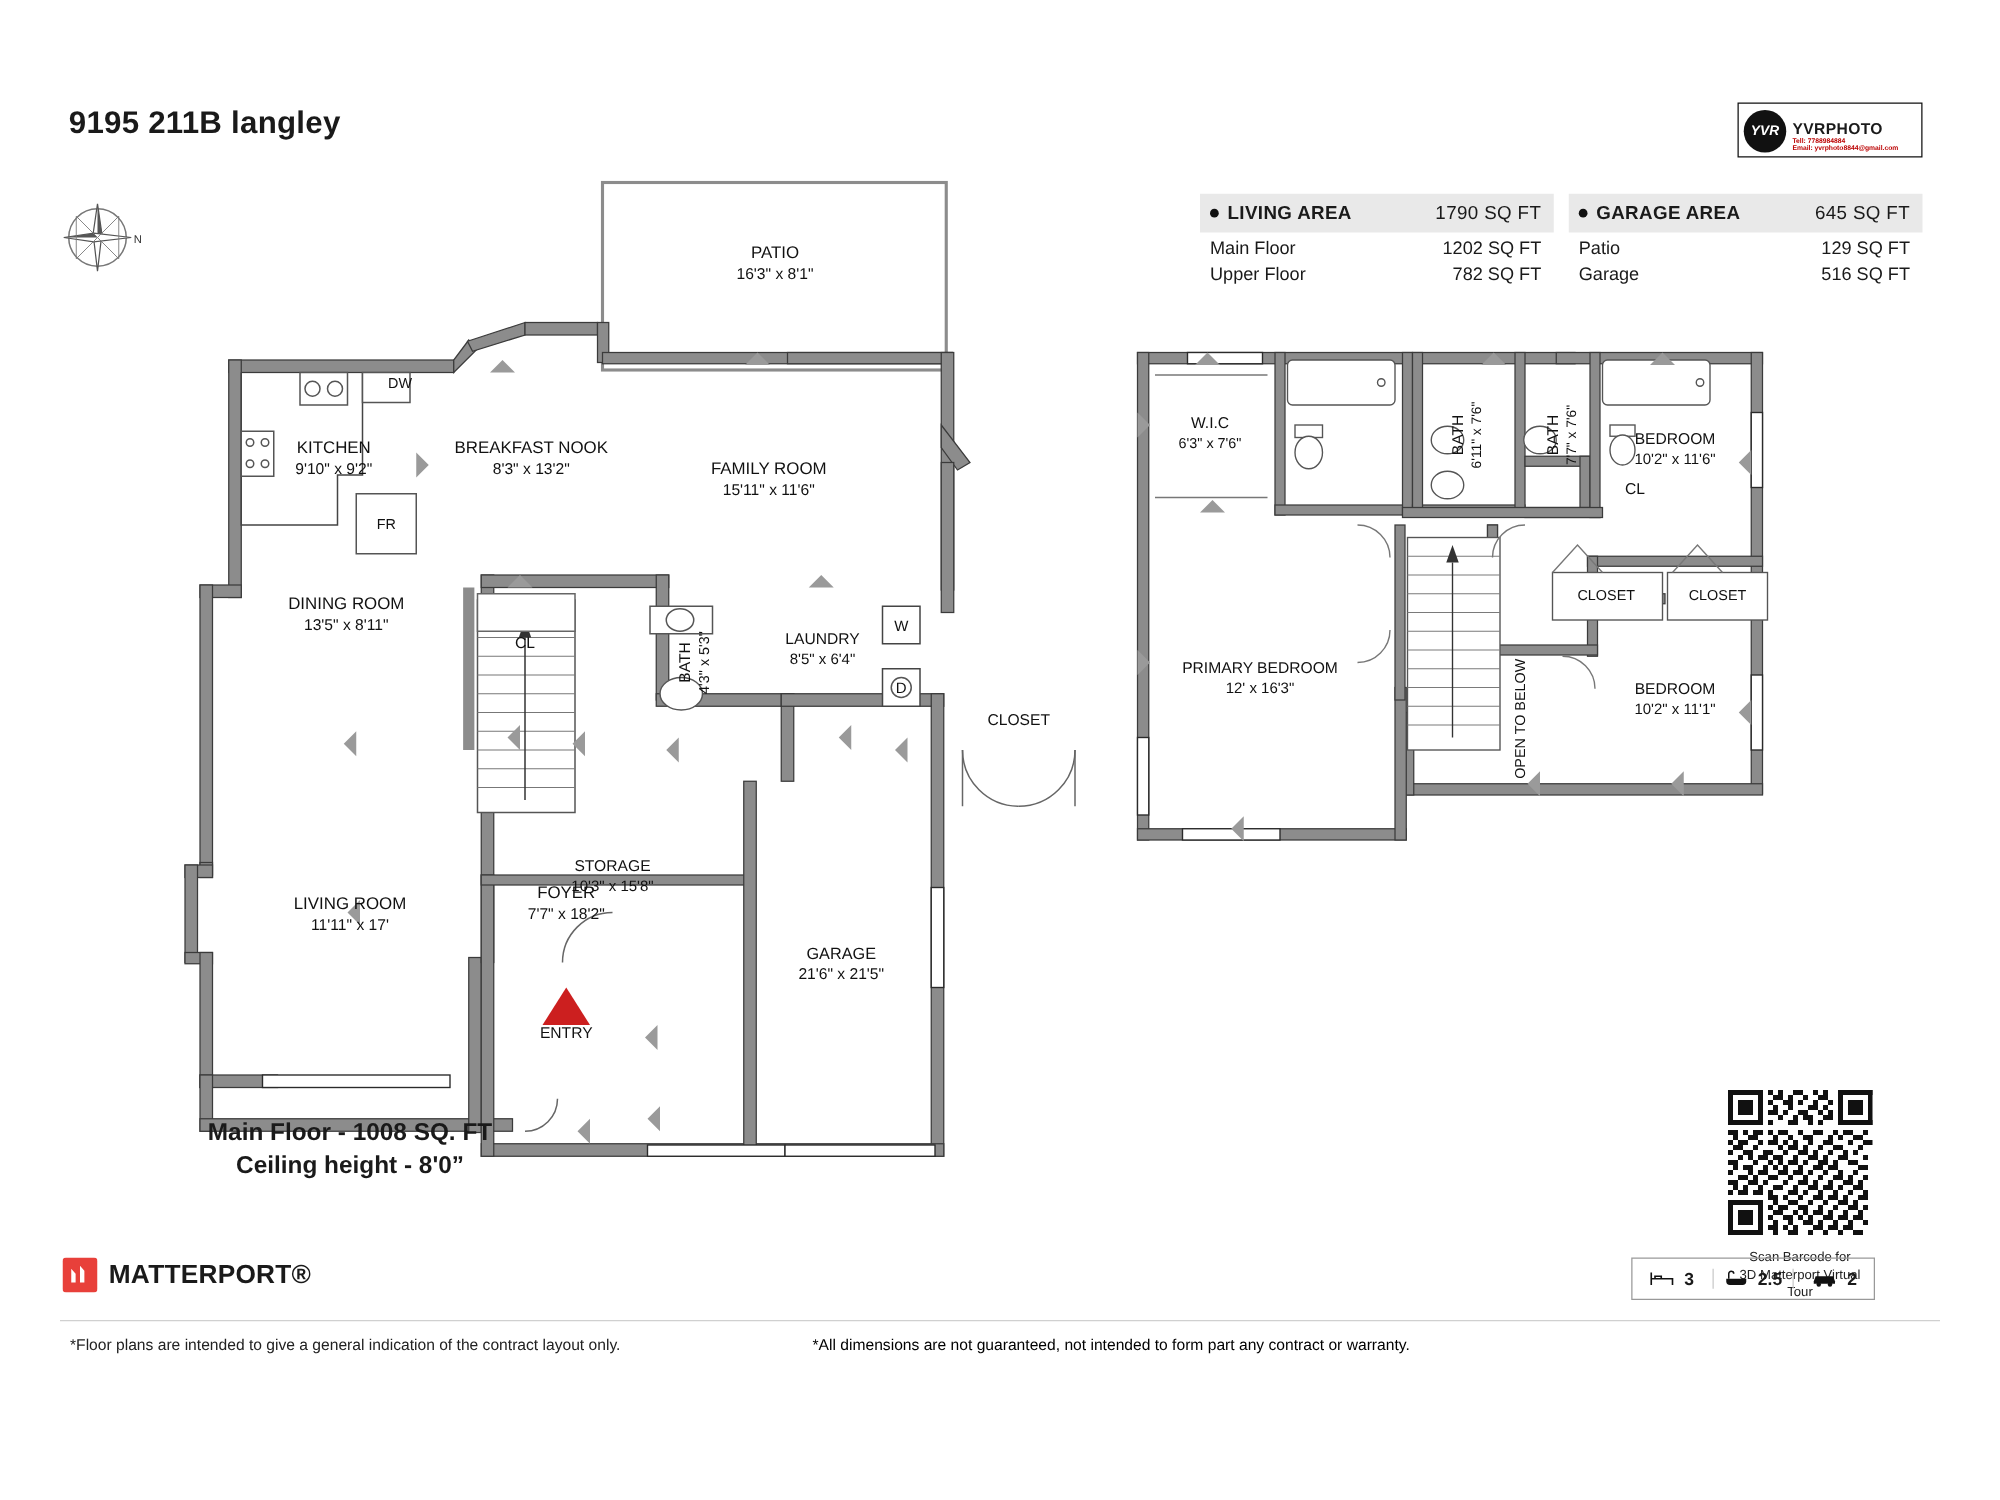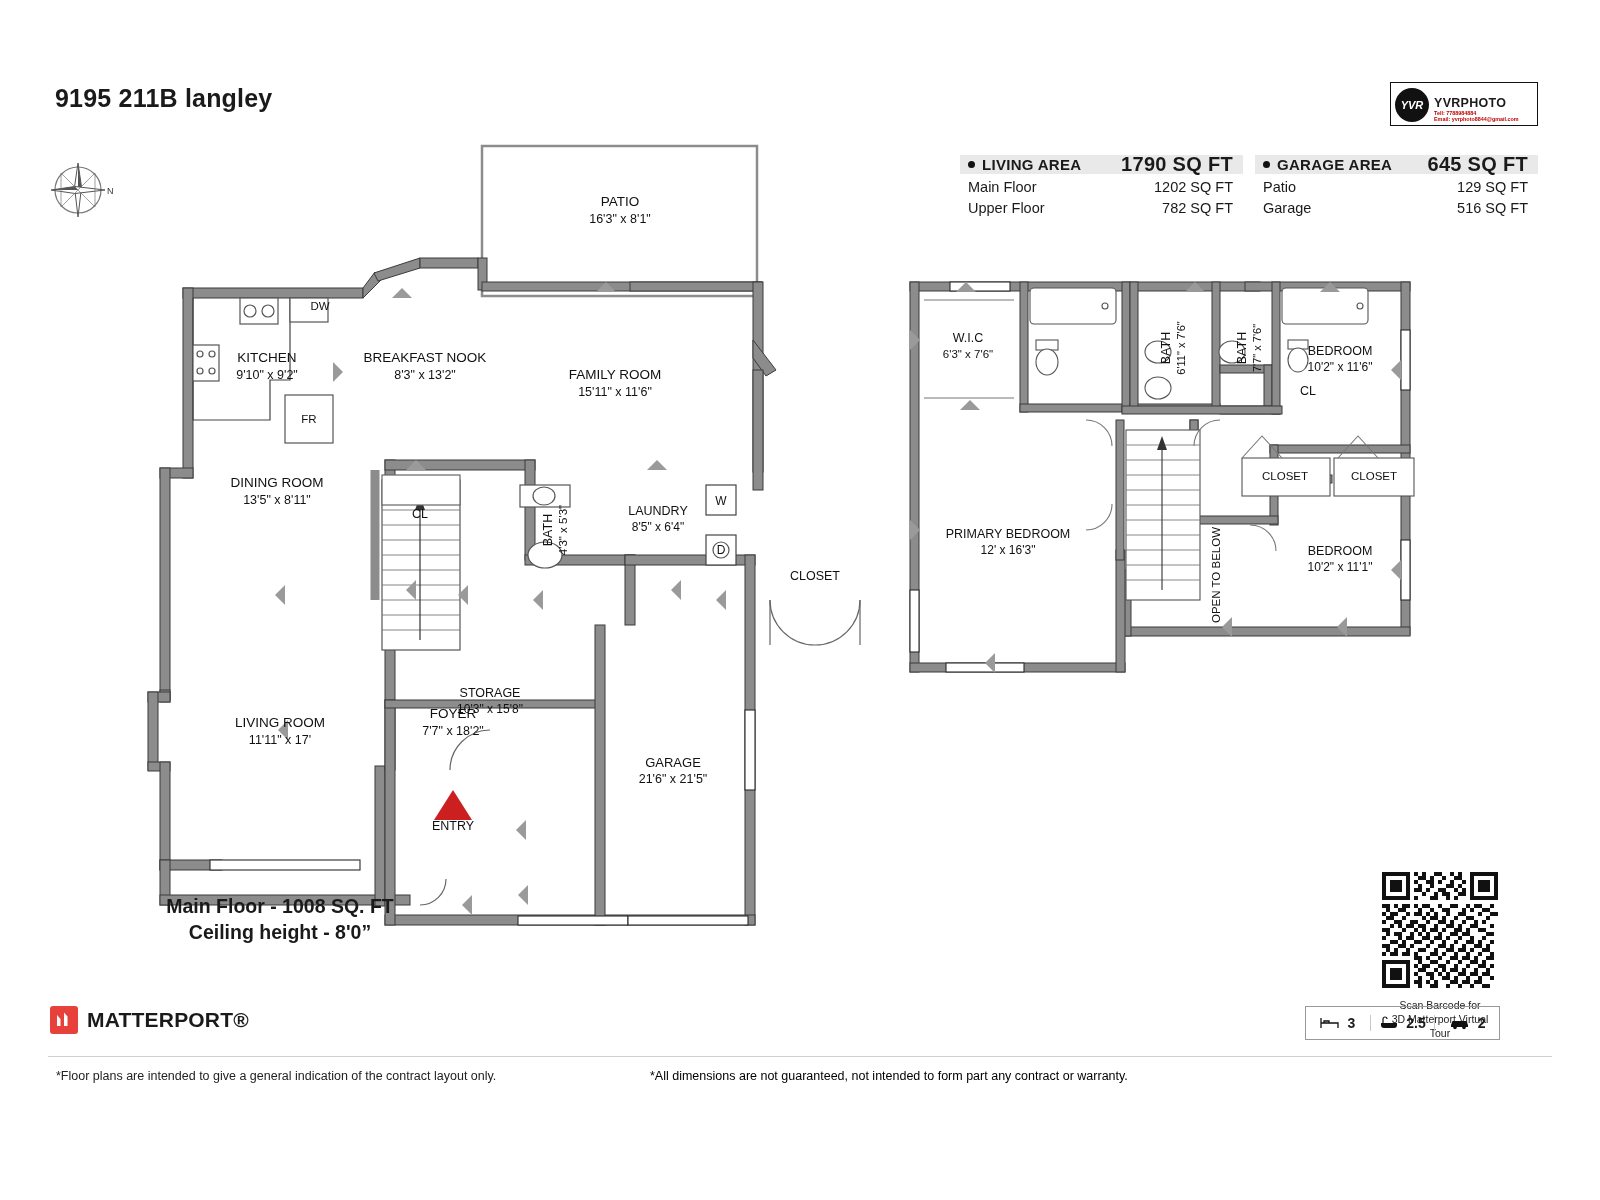--- a/index.html
+++ b/index.html
@@ -43,29 +43,29 @@
   
   .compass { position:absolute; left:48px; top:158px; width:68px; height:68px; }
 
   
   .area-panel { position:absolute; left:960px; top:155px; width:578px; }
   .area-col { position:absolute; top:0; width:283px; }
   .area-col.left { left:0; }
   .area-col.right { left:295px; }
   .area-head {
     background:#e9e9e9;
-    height:19px;
+    height:31px;
     display:flex; align-items:center;
     padding:0 10px 0 8px;
     font-size:15px; font-weight:bold; letter-spacing:0.3px;
   }
   .area-head .dot {
     width:7px; height:7px; border-radius:50%; background:#111; margin-right:7px;
   }
-  .area-head .val { margin-left:auto; font-size:20px; font-weight:bold; }
+  .area-head .val { margin-left:auto; font-size:15px; font-weight:normal; }
   .area-row {
     display:flex; font-size:14.5px; padding:5px 10px 0 8px;
   }
   .area-row .val { margin-left:auto; }
 
   
   .floor-caption {
     position:absolute; text-align:center; font-weight:bold; font-size:19.5px; line-height:1.35;
   }
   .caption-main { left:100px; top:893px; width:360px; }

